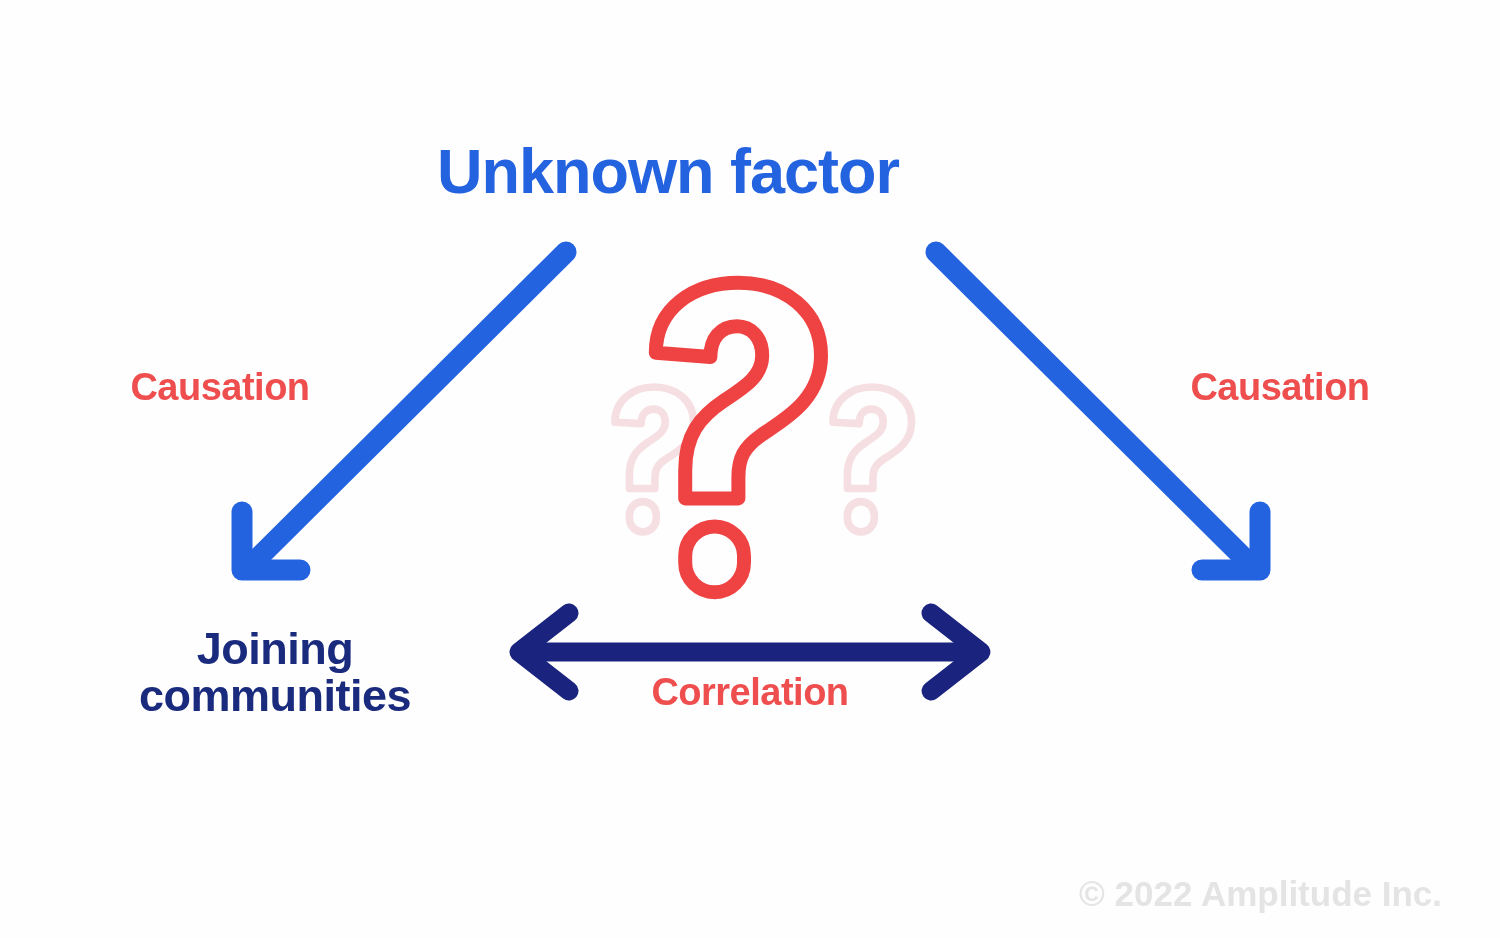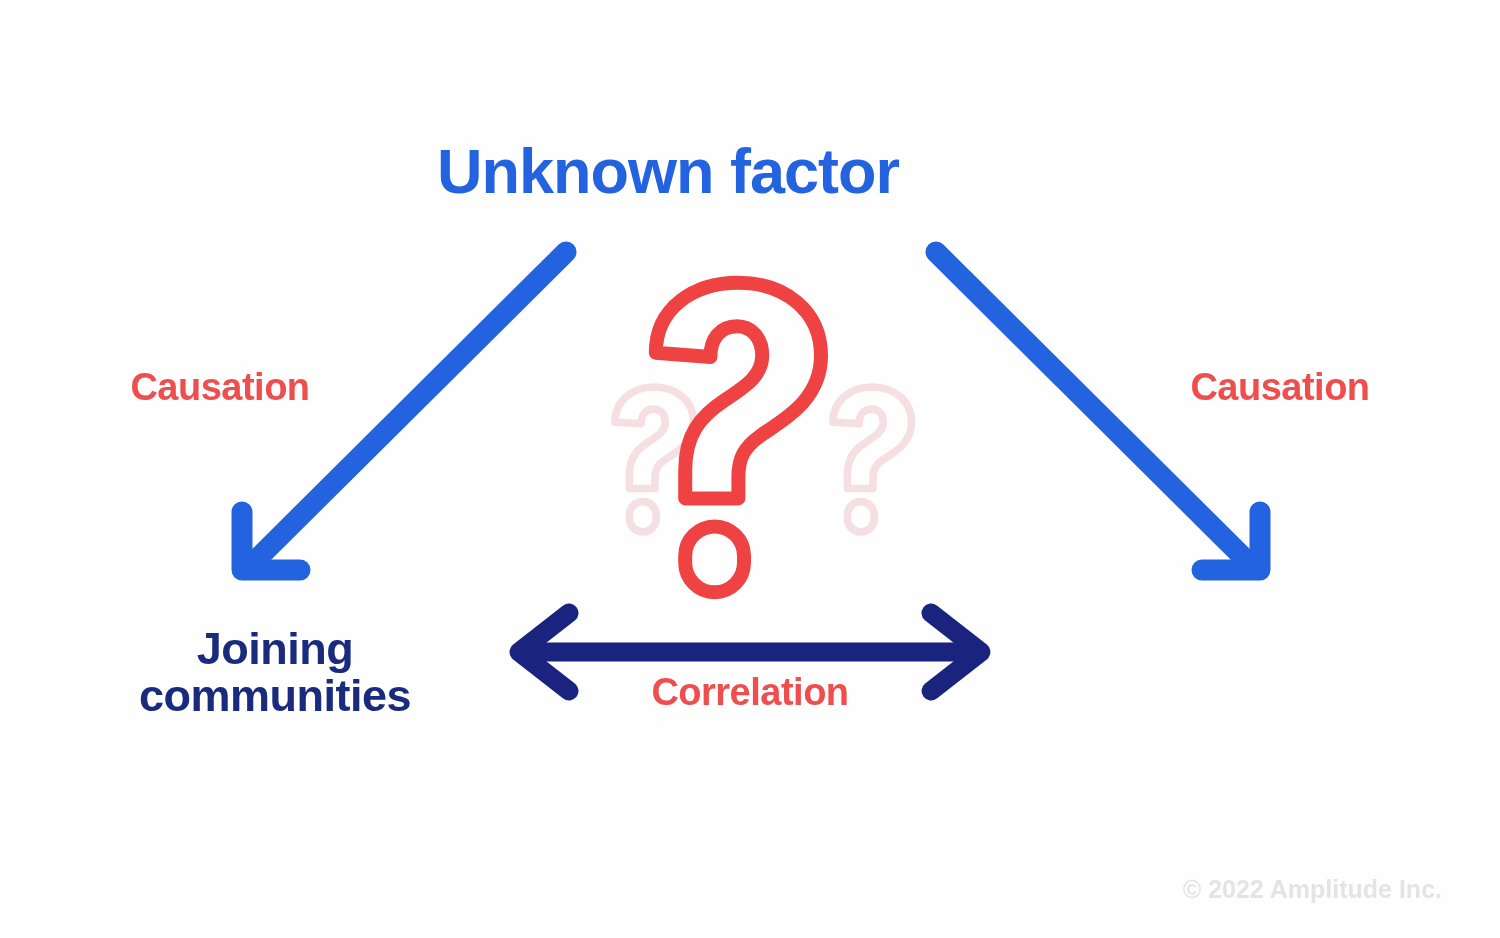--- a/index.html
+++ b/index.html
@@ -77,21 +77,21 @@
     left: 1035px;
     top: 625px;
     width: 420px;
     text-align: center;
     font-size: 45px;
     color: #1a2b7e;
   }
   #footer-copyright {
     right: 58px;
     top: 876px;
-    font-size: 25px;
+    font-size: 35px;
     color: #e4e4e4;
     letter-spacing: 0px;
   }
 </style>
 </head>
 <body>
 
 <div id="canvas">
 
   <svg id="vector-layer" viewBox="0 0 1500 938">

